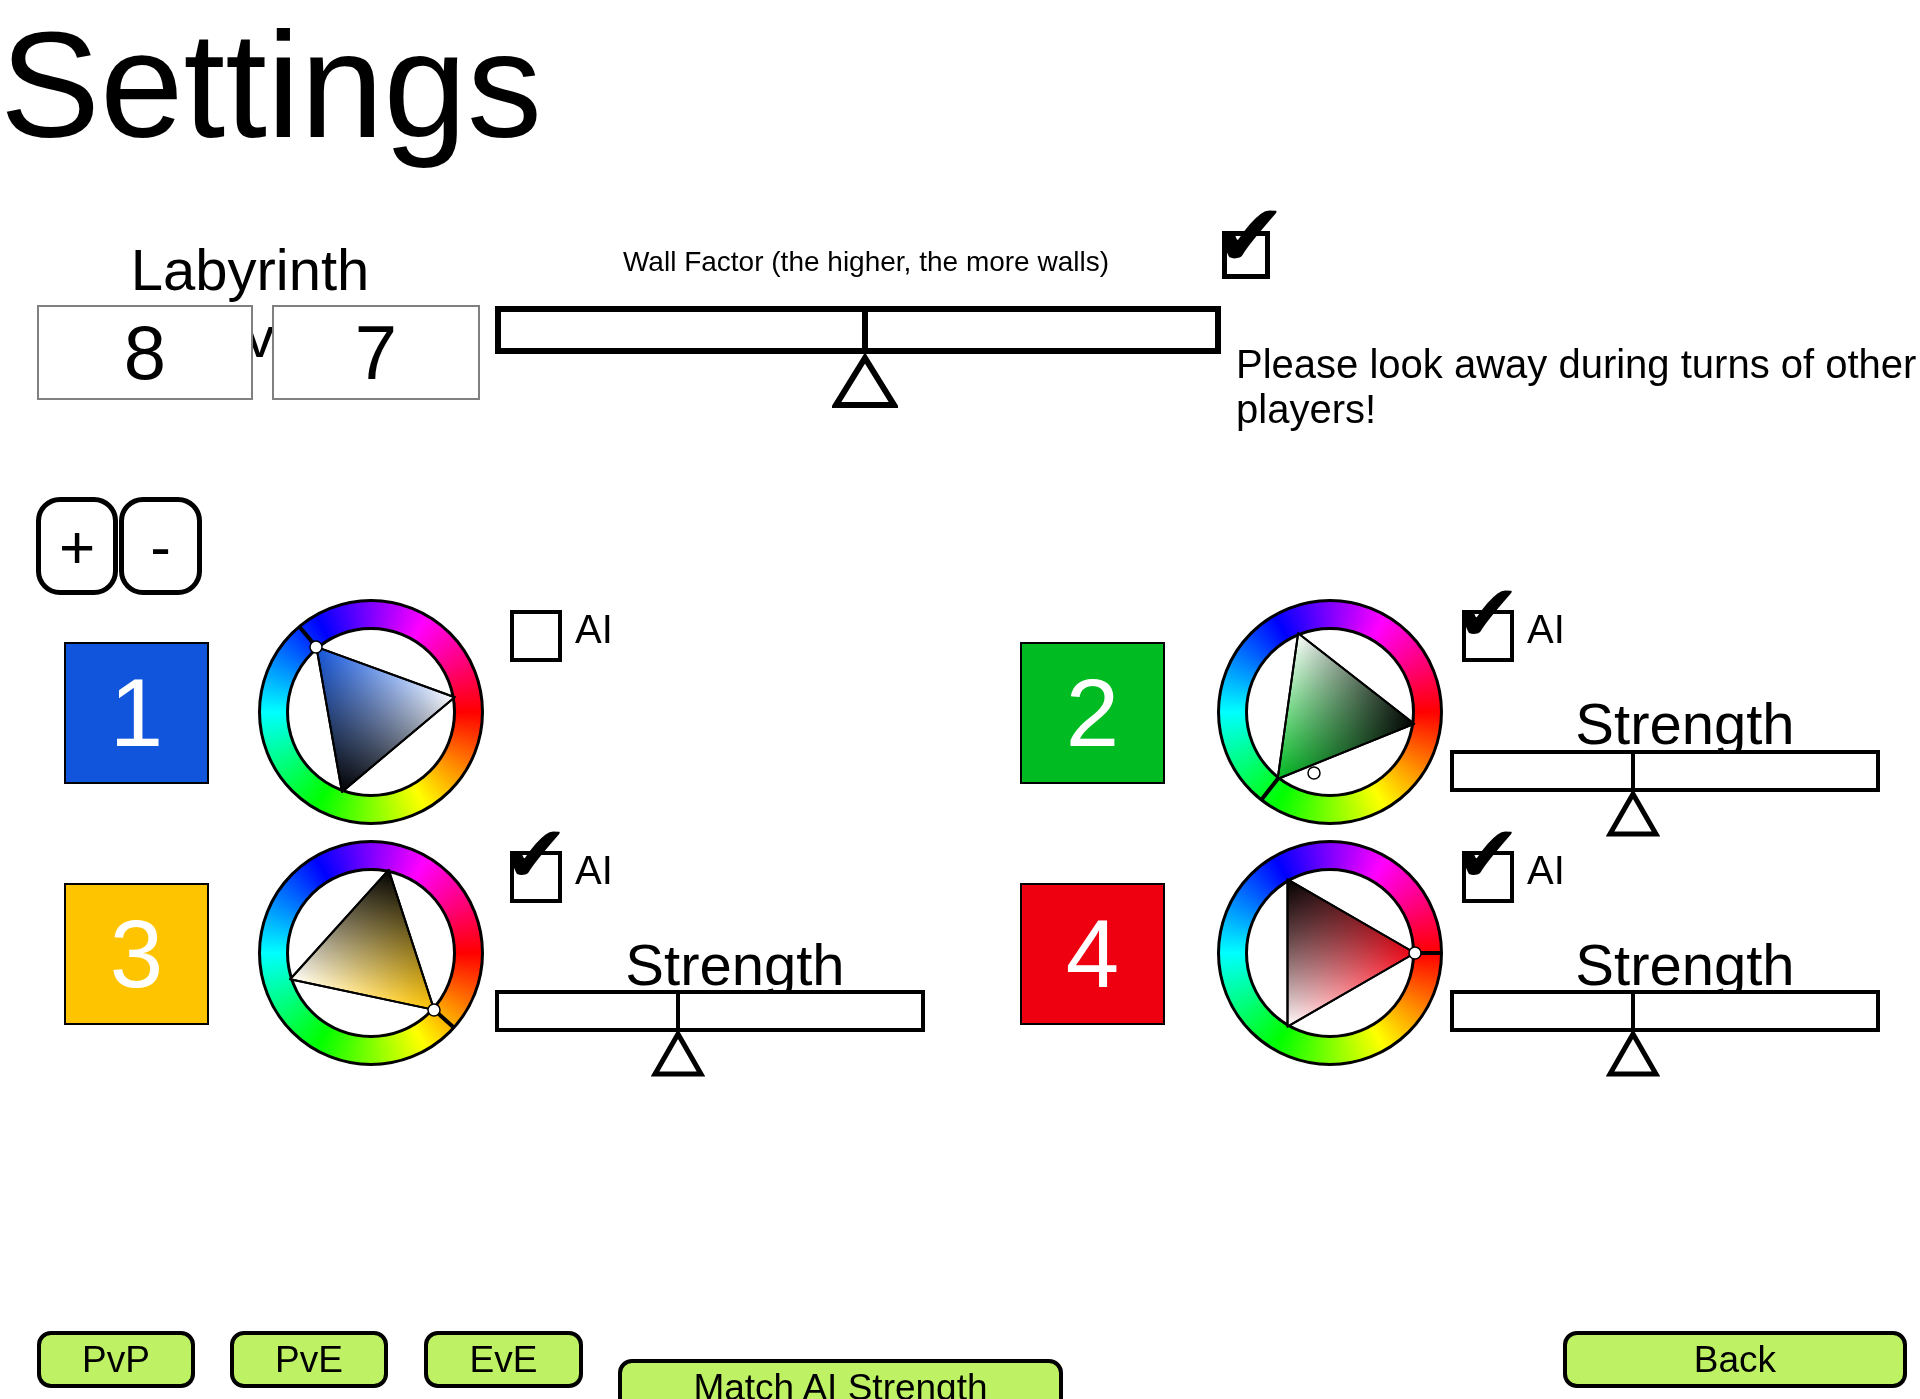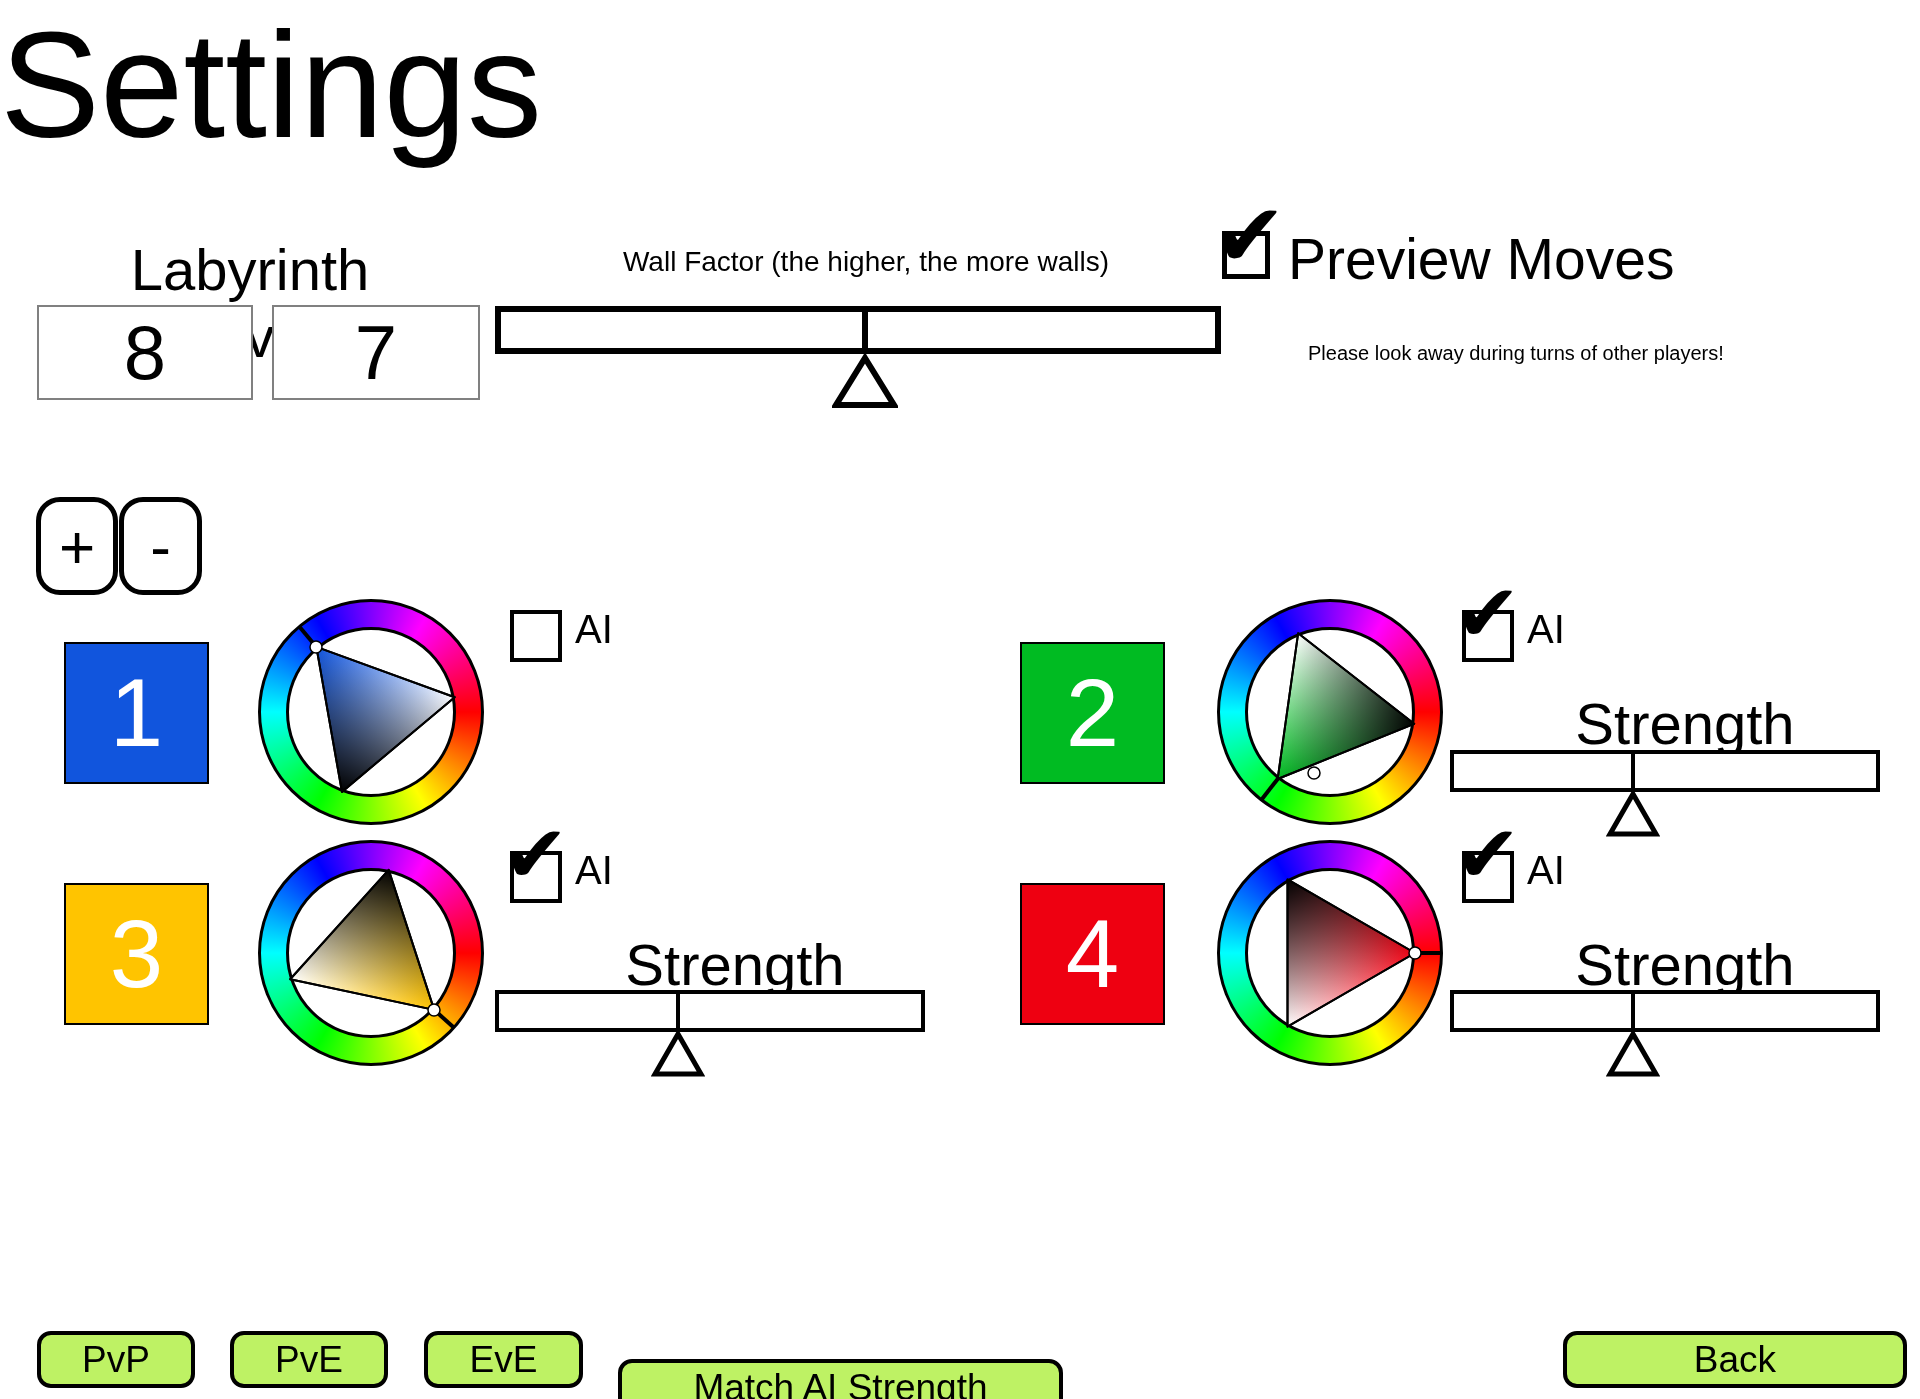--- a/index.html
+++ b/index.html
@@ -25,21 +25,21 @@
   .strength-slider .tri{top:37px;width:54px;height:46px;}
   #wall-label{left:516px;top:246px;width:700px;text-align:center;font-size:28px;}
   
   .checkbox{background:#fff;border:4px solid #000;box-sizing:border-box;}
   .checkbox .check{position:absolute;font-family:"DejaVu Sans",sans-serif;font-weight:bold;line-height:1;}
   #preview-box{left:1222px;top:231px;width:48px;height:48px;border-width:5px;}
   #preview-box .check{font-size:88px;left:-14px;top:-44px;}
   .ai-box{width:52px;height:52px;}
   .ai-box .check{font-size:80px;left:-12px;top:-40px;}
   #preview-label{left:1288px;top:226px;font-size:57px;}
-  #preview-note{left:1308px;top:342px;font-size:20px;}
+  #preview-note{left:1236px;top:342px;font-size:40px;}
   
   .pm-btn{border:5px solid #000;border-radius:24px;background:#fff;display:flex;align-items:center;
           justify-content:center;font-size:62px;box-sizing:border-box;}
   #btn-plus{left:36px;top:497px;width:82px;height:98px;}
   #btn-minus{left:119px;top:497px;width:83px;height:98px;}
   
   .swatch{width:145px;height:142px;border:2px solid #000;box-sizing:border-box;display:flex;
           align-items:center;justify-content:center;color:#fff;font-size:96px;}
   
   .wheel{width:226px;height:226px;}
@@ -76,21 +76,20 @@
   <div class="abs slider" id="wall-slider">
     <div class="marker" style="left: 360.714px;"></div>
     <svg class="tri" viewBox="0 0 66 54" style="left: 330.714px;">
       <polygon points="33,4 62,51 4,51" fill="#fff" stroke="#000" stroke-width="6"></polygon>
     </svg>
   </div>
 
   <div class="abs checkbox" id="preview-box">
     <span class="check">✔</span>
   </div>
-  <div class="abs" id="preview-label">Preview Moves</div>
   <div class="abs" id="preview-note">Please look away during turns of other players!</div>
 
   <div class="abs pm-btn" id="btn-plus">+</div>
   <div class="abs pm-btn" id="btn-minus">-</div>
 
   <div class="abs swatch" style="left: 64px; top: 642px; background-color: rgb(17, 85, 221);">
     <span>1</span>
   </div>
   <div class="abs wheel" style="left:258px;top:599px;">
     <div class="ring"></div>

